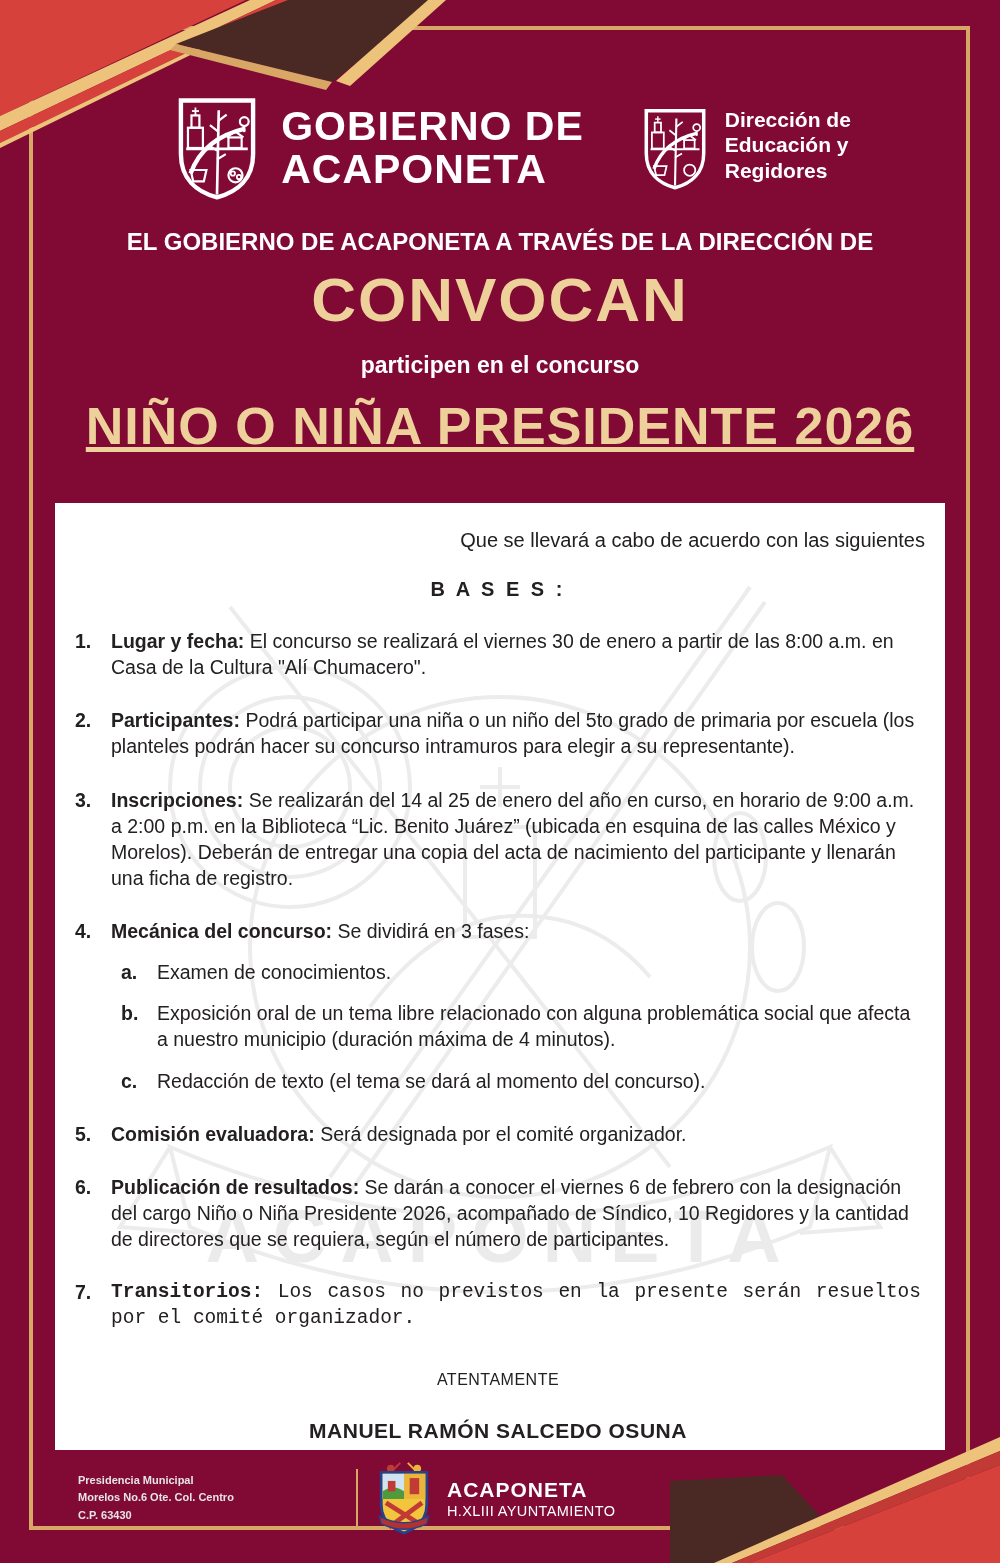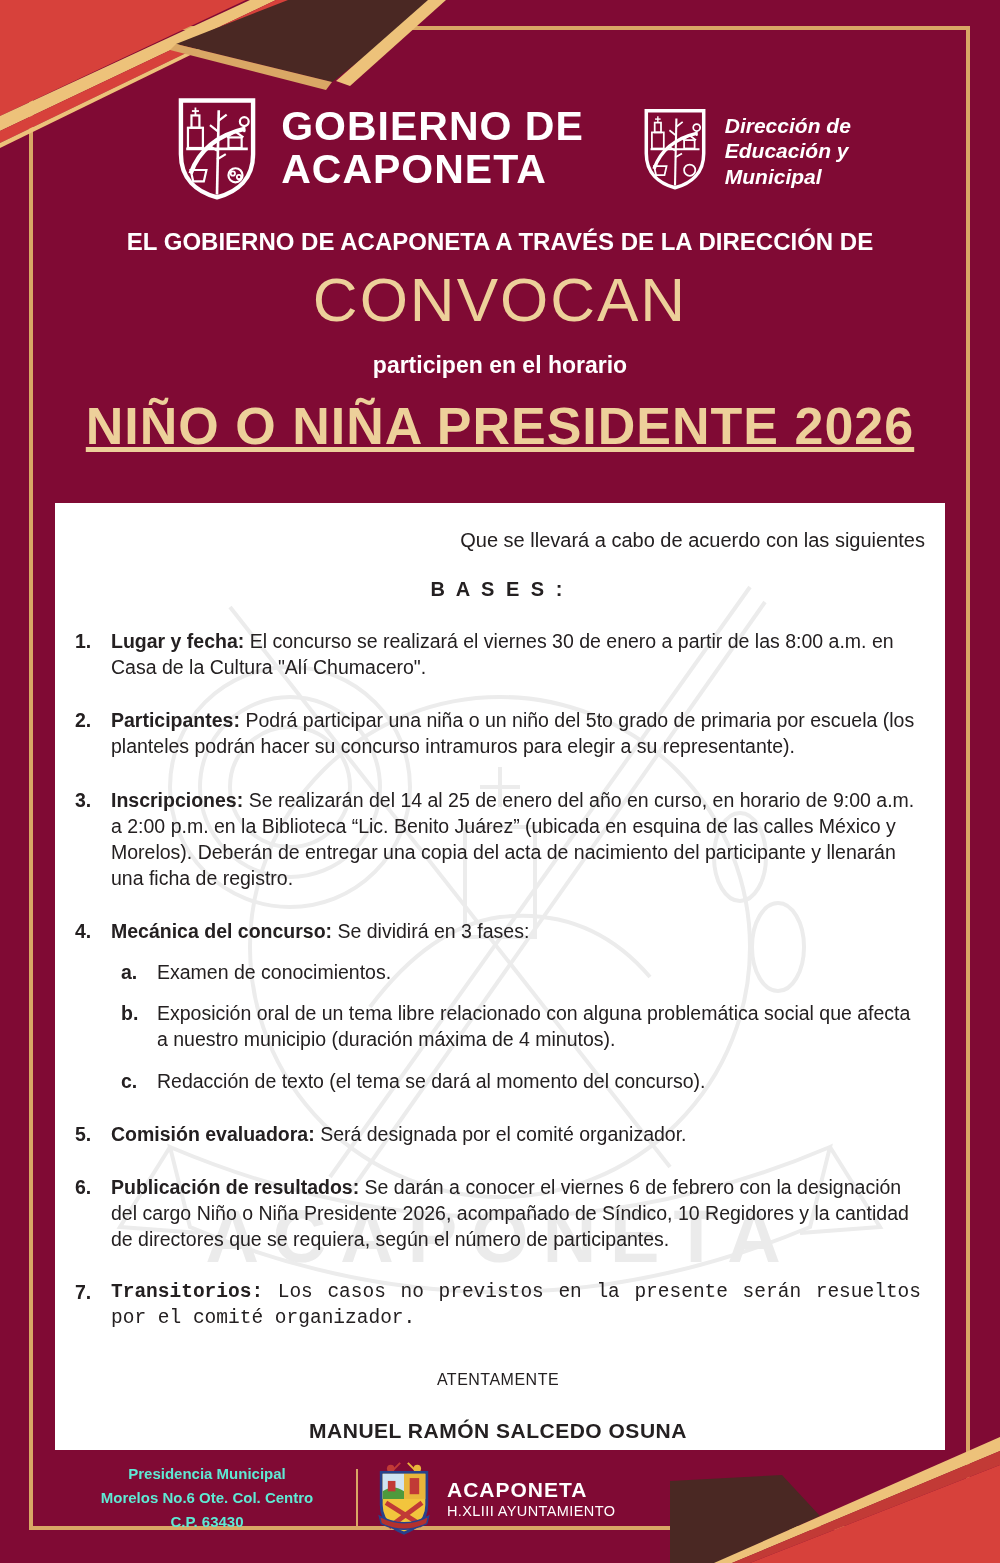--- a/index.html
+++ b/index.html
@@ -12,24 +12,24 @@
     position:absolute; left:29px; top:26px; right:30px; bottom:33px;
     border:4px solid #D9A765; z-index:1; pointer-events:none;
   }
   .decor-tl{position:absolute;top:0;left:0;z-index:2;}
   .decor-br{position:absolute;right:0;bottom:0;z-index:2;}
 
   .header{position:absolute; top:96px; left:0; width:100%; text-align:center; color:#fff; z-index:3;}
   .logo-row{display:flex; justify-content:center; align-items:center; gap:56px;padding-left:24px;}
   .logo1{display:flex; align-items:center; gap:20px;}
   .logo1-text{text-align:left; font-weight:bold; font-size:41px; line-height:1.04; letter-spacing:1px;}
-  .logo2{display:flex; align-items:flex-end; gap:15px;font-style:italic;}
+  .logo2{display:flex; align-items:flex-start; gap:15px;}
   .logo2-text{text-align:left; font-weight:bold; font-size:21px; line-height:1.22;}
   .intro{font-weight:bold; font-size:24px; line-height:1.5; margin-top:24px;}
-  .convocan{font-weight:normal; font-size:62px; color:#EDD09A; letter-spacing:2px; margin-top:4px;text-align:center;}
+  .convocan{font-weight:bold; font-size:62px; color:#EDD09A; letter-spacing:2px; margin-top:4px;text-align:center;}
   .audience{font-weight:bold; font-size:23px; line-height:1.42; margin-top:14px;}
   .contest{font-weight:bold; font-size:52px; color:#EDD09A; letter-spacing:1px; margin-top:14px;text-decoration:underline;}
 
   .panel{
     position:absolute; left:55px; top:503px; width:890px; height:947px;
     background:#fff; color:#242021; overflow:hidden; z-index:3;
   }
   .wm{position:absolute; left:50%; top:24px; transform:translateX(-50%); z-index:0;}
   .panel-inner{position:relative; z-index:1; padding:26px 20px 0 16px;}
   .p-intro{text-align:right; font-size:20px;}
@@ -37,21 +37,21 @@
   .item{display:flex; margin-top:27px; font-size:19.5px; line-height:1.34;}
   .item .num{width:36px; flex:none; font-weight:bold; padding-left:4px;}
   .itxt{margin:0; flex:1; padding-right:4px;}
   .sub{display:flex; margin-top:15px; margin-left:50px; font-size:19.5px; line-height:1.34;}
   .sub .num{width:36px; flex:none; font-weight:bold;}
   .justify .itxt{text-align:justify;font-family:Liberation Mono, monospace;}
   .closing{text-align:center; font-size:16px; margin-top:40px; letter-spacing:0.5px;}
   .signer{text-align:center; font-size:21px; font-weight:bold; margin-top:30px; letter-spacing:0.5px;}
 
   .footer{position:absolute; left:78px; top:1461px; display:flex; align-items:center; color:#fff; z-index:3;}
-  .addr{width:258px; text-align:center; font-size:15px; line-height:1.6; color:#5eead4; font-weight:bold;}
+  .addr{width:258px; text-align:left; font-size:11px; line-height:1.6; color:#e5e5e5; font-weight:bold;}
   .fdiv{width:2px; height:58px; background:#D9A765; margin:0 17px 0 20px;}
   .fshield{margin-right:14px;}
   .fcity{font-size:21px; font-weight:bold; letter-spacing:1px;}
   .fcouncil{font-size:14.5px; letter-spacing:0.4px; margin-top:1px;}
 </style>
 </head>
 <body>
 
 <div class="poster">
 
@@ -121,33 +121,33 @@
             <path d="M61,47 l9.5,-7 l9.5,7" stroke-width="2.5"></path>
             <circle cx="81" cy="29" r="5" stroke-width="2.5"></circle>
             <line x1="81" y1="34" x2="81" y2="41" stroke-width="2.5"></line>
             <path d="M20,84 l3,13 h12 l3,-13 z" stroke-width="2.5"></path>
             <circle cx="71" cy="90" r="8" stroke-width="2.5"></circle>
           </g>
         </svg>
         <div class="logo2-text">
           <div>Dirección de</div>
           <div>Educación y</div>
-          <div>Municipal</div>
+          <div>Regidores</div>
         </div>
       </div>
     </div>
 
     <div class="intro">
       <div>EL GOBIERNO DE ACAPONETA A TRAVÉS DE LA DIRECCIÓN DE</div>
     </div>
 
     <div class="convocan">CONVOCAN</div>
 
     <div class="audience">
-      <div>participen en el horario</div>
+      <div>participen en el concurso</div>
     </div>
 
     <div class="contest">NIÑO O NIÑA PRESIDENTE 2026</div>
   </div>
 
   <div class="panel">
 
     <svg class="wm" width="780" height="900" viewBox="0 0 780 900">
       <g fill="none" stroke="#ECECEC" stroke-width="4">
         <path d="M120,80 L560,640"></path>

